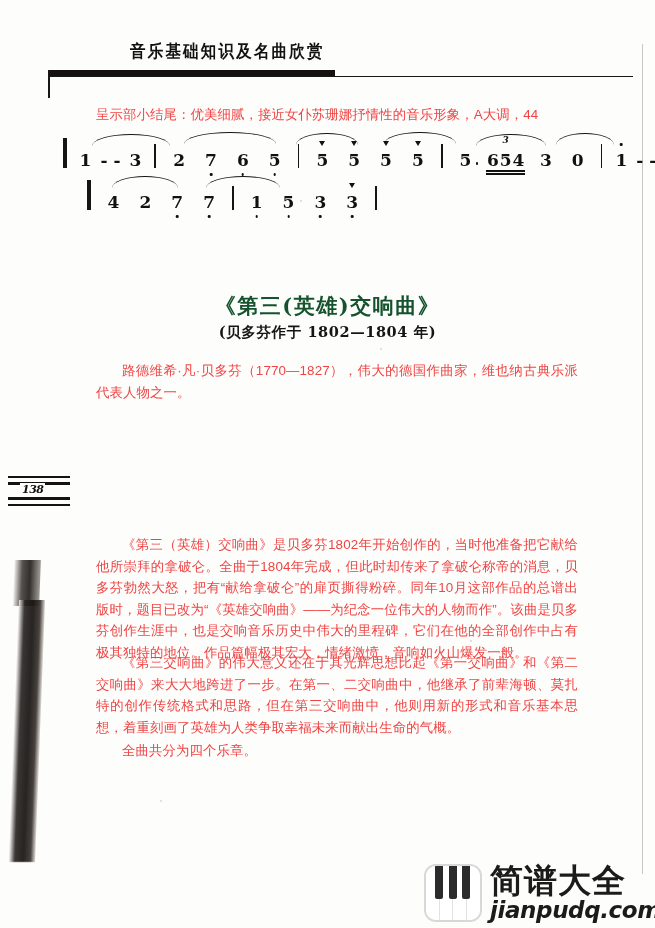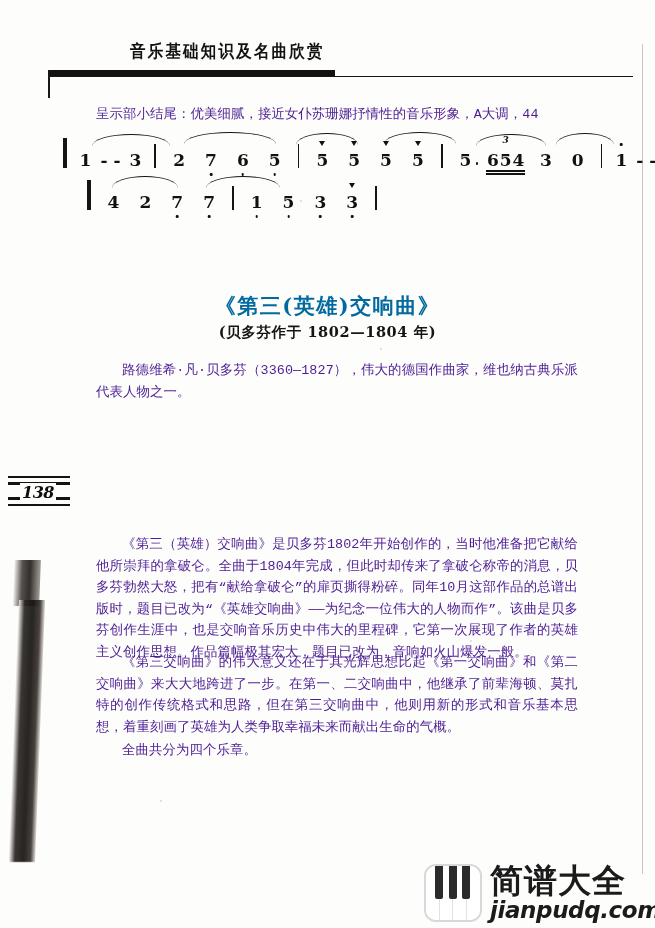--- a/index.html
+++ b/index.html
@@ -95,24 +95,24 @@
     right: 12px;
     top: 44px;
     width: 1.2px;
     height: 830px;
     background: #c9c5c0;
   }
 
   
   .para {
     position: absolute;
-    font-family: Liberation Mono, monospace;
+    font-family: Liberation Sans, sans-serif;
     font-size: 13.4px;
     line-height: 21.6px;
-    color: #4c1d95;
+    color: #ef4444;
     text-align: justify;
     letter-spacing: .1px;
     width: 482px;
     left: 96px;
   }
   .para.indent { text-indent: 26px; }
 
   
   .notation {
     position: absolute;
@@ -234,21 +234,21 @@
   
   .work-title {
     position: absolute;
     left: 0;
     width: 655px;
     text-align: center;
     font-family: "DejaVu Serif", "Liberation Serif", serif;
     font-weight: bold;
     font-size: 21px;
     letter-spacing: 1.5px;
-    color: #0369a1;
+    color: #14532d;
     top: 292px;
   }
   .work-subtitle {
     position: absolute;
     left: 0;
     width: 655px;
     text-align: center;
     font-family: "DejaVu Serif", "Liberation Serif", serif;
     font-weight: bold;
     font-size: 14.5px;
@@ -276,21 +276,21 @@
   .folio .rule.l2 { top: 10px; height: 2.6px; }
   .folio .rule.l3 { top: 25px; height: 2.6px; }
   .folio .rule.l4 { top: 32px; }
   .folio .num {
     position: absolute;
     left: 12px;
     top: 11px;
     font-family: "DejaVu Serif", "Liberation Serif", serif;
     font-style: italic;
     font-weight: bold;
-    font-size: 16px;
+    font-size: 11px;
     color: #100d0d;
     background: #fdfdfb;
     padding: 0 2px;
     letter-spacing: -.5px;
   }
 
   
   .watermark {
     position: absolute;
     left: 424px;
@@ -417,22 +417,22 @@
       <span class="note wide">3<i class="dot-below"></i></span>
       <span class="note wide">3<i class="dot-below"></i><i class="accent"></i></span>
       <div class="barline"></div>
     </div>
   </div>
 
 
   <div class="work-title">《第三(英雄)交响曲》</div>
   <div class="work-subtitle">(贝多芬作于 1802—1804 年)</div>
 
-  <div class="para indent" style="top:360px;">路德维希·凡·贝多芬（3360—1827），伟大的德国作曲家，维也纳古典乐派代表人物之一。</div>
-  <div class="para indent" style="top:534px;">《第三（英雄）交响曲》是贝多芬1802年开始创作的，当时他准备把它献给他所崇拜的拿破仑。全曲于1804年完成，但此时却传来了拿破仑称帝的消息，贝多芬勃然大怒，把有“献给拿破仑”的扉页撕得粉碎。同年10月这部作品的总谱出版时，题目已改为“《英雄交响曲》——为纪念一位伟大的人物而作”。该曲是贝多芬创作生涯中，也是交响音乐历史中伟大的里程碑，它第一次展现了作者的英雄主义创作思想。作品篇幅极其宏大，题目已改为，音响如火山爆发一般。</div>
+  <div class="para indent" style="top:360px;">路德维希·凡·贝多芬（1770—1827），伟大的德国作曲家，维也纳古典乐派代表人物之一。</div>
+  <div class="para indent" style="top:534px;">《第三（英雄）交响曲》是贝多芬1802年开始创作的，当时他准备把它献给他所崇拜的拿破仑。全曲于1804年完成，但此时却传来了拿破仑称帝的消息，贝多芬勃然大怒，把有“献给拿破仑”的扉页撕得粉碎。同年10月这部作品的总谱出版时，题目已改为“《英雄交响曲》——为纪念一位伟大的人物而作”。该曲是贝多芬创作生涯中，也是交响音乐历史中伟大的里程碑，它们在他的全部创作中占有极其独特的地位。作品篇幅极其宏大，情绪激愤，音响如火山爆发一般。</div>
   <div class="para indent" style="top:740px;">全曲共分为四个乐章。</div>
   <div class="para indent" style="top:652px;">《第三交响曲》的伟大意义还在于其光辉思想比起《第一交响曲》和《第二交响曲》来大大地跨进了一步。在第一、二交响曲中，他继承了前辈海顿、莫扎特的创作传统格式和思路，但在第三交响曲中，他则用新的形式和音乐基本思想，着重刻画了英雄为人类争取幸福未来而献出生命的气概。</div>
 
   <div class="folio">
     <div class="rule l1"></div>
     <div class="rule l2"></div>
     <div class="rule l3"></div>
     <div class="rule l4"></div>
     <div class="num">138</div>
   </div>

